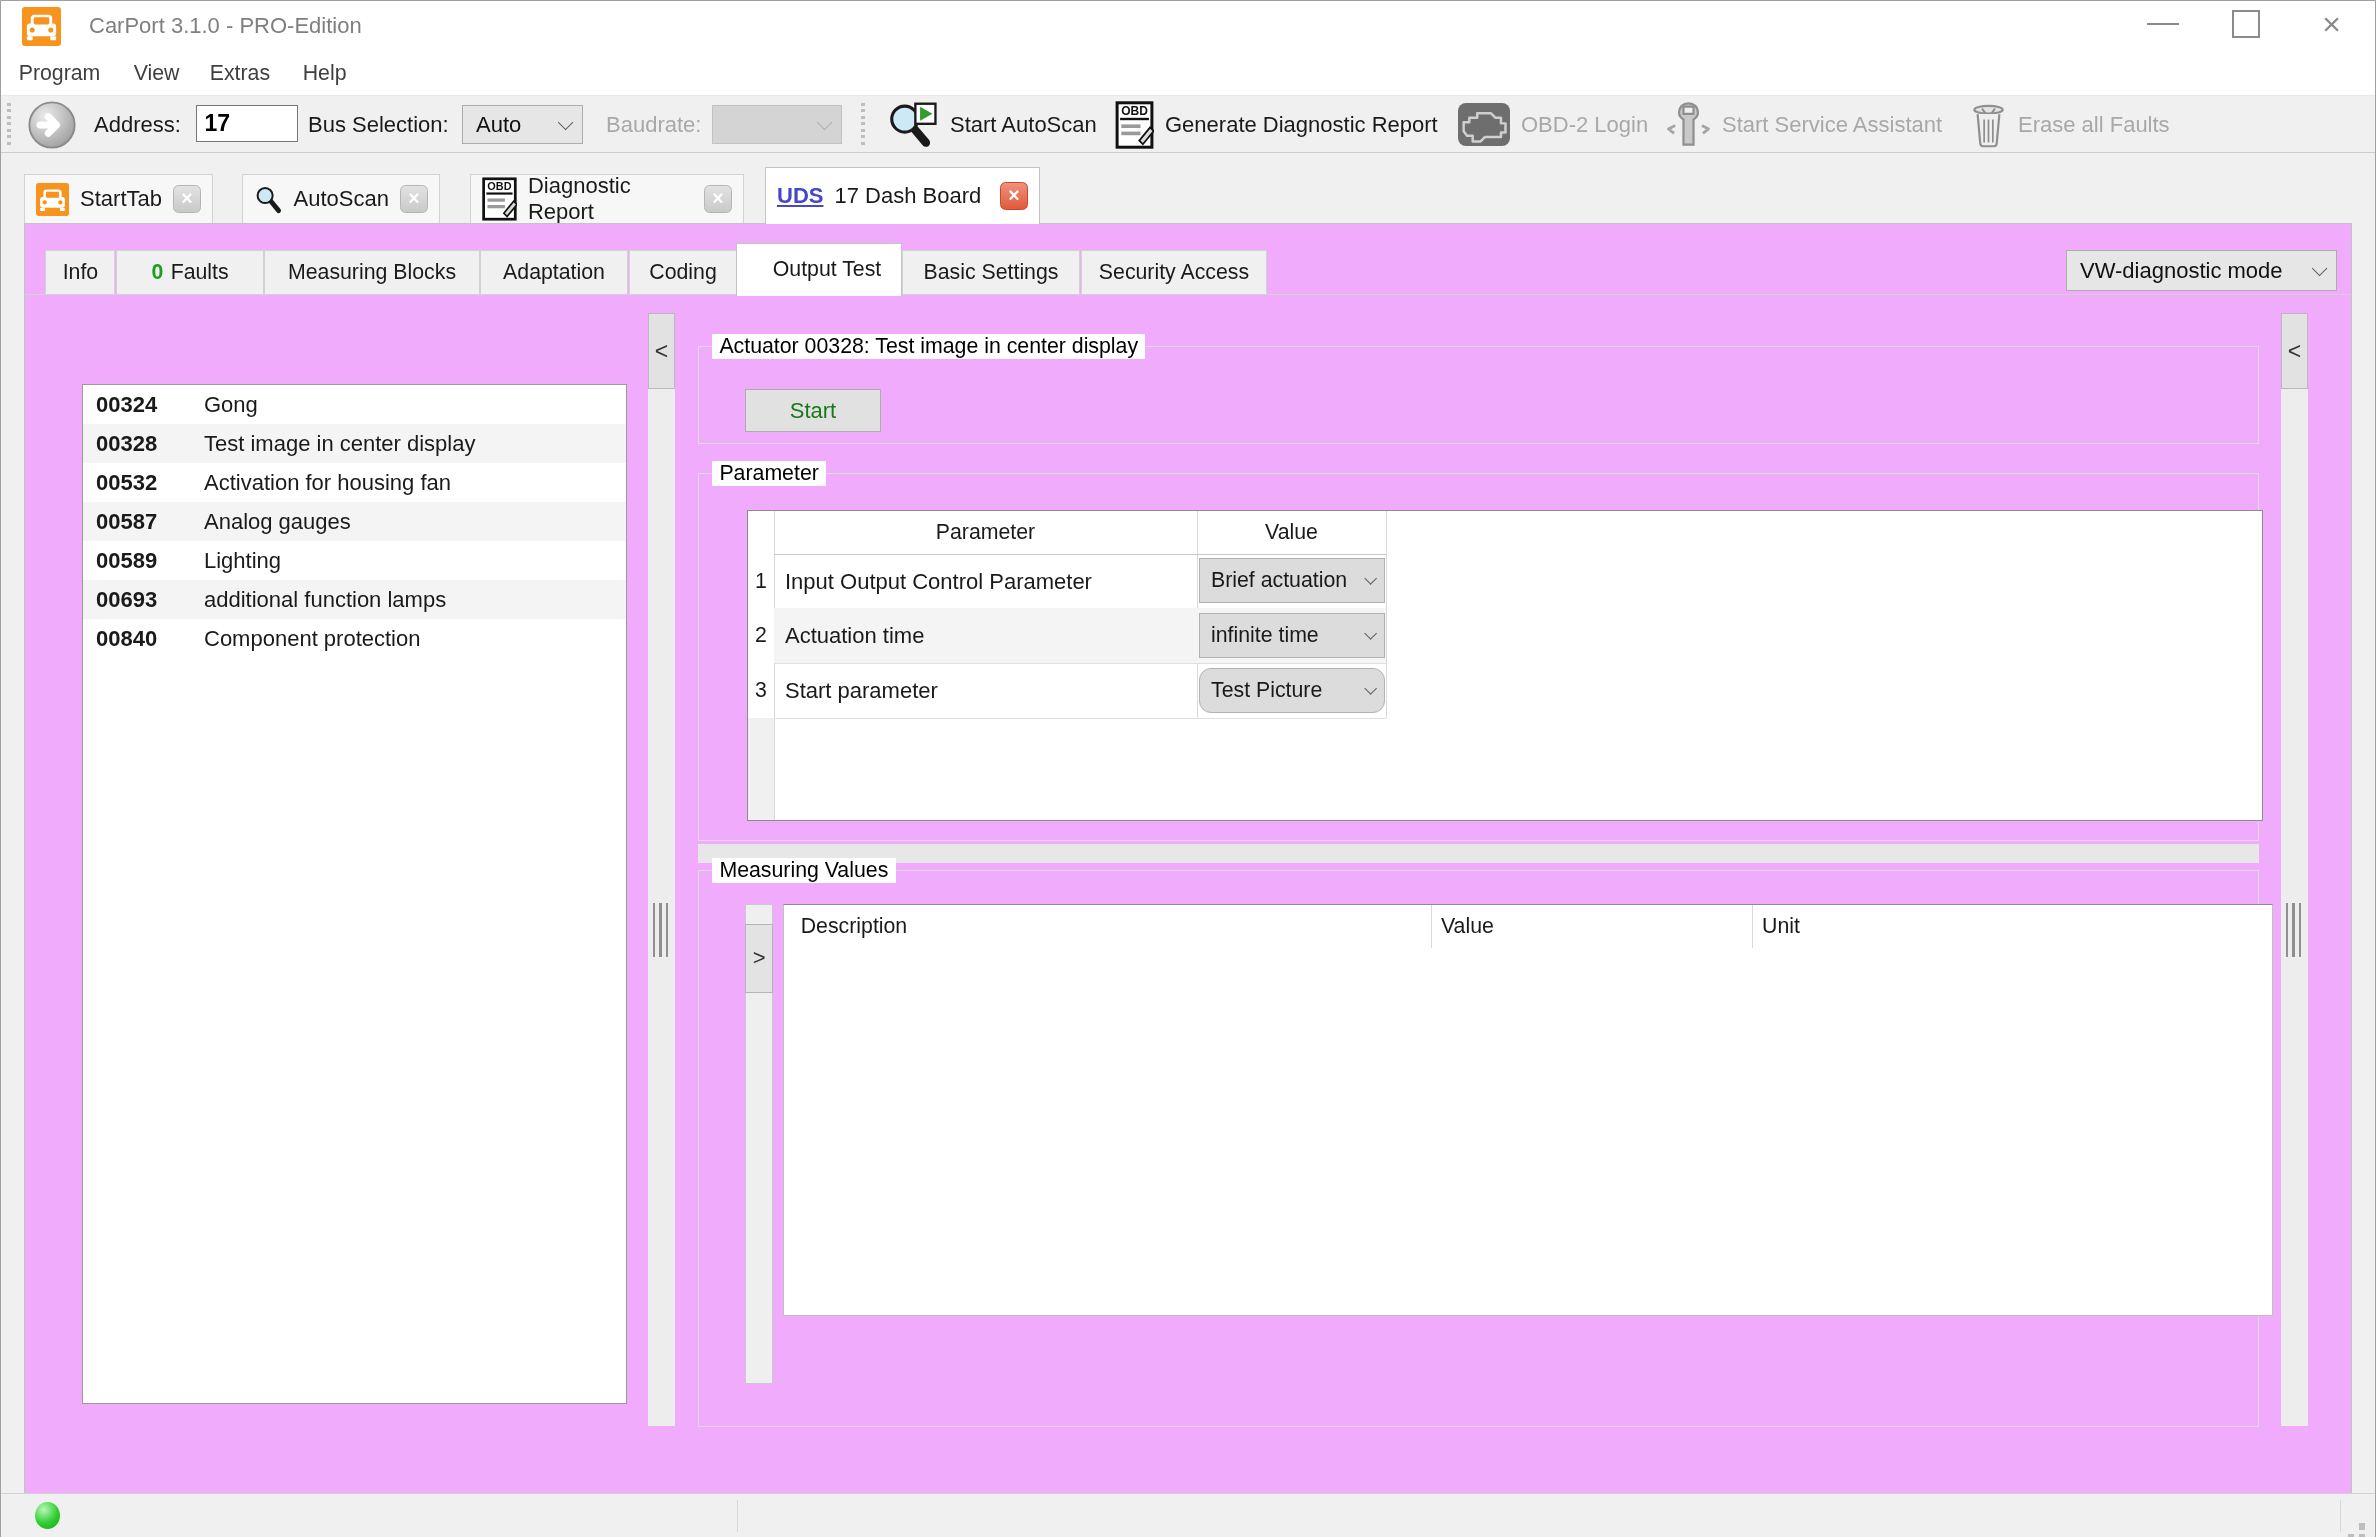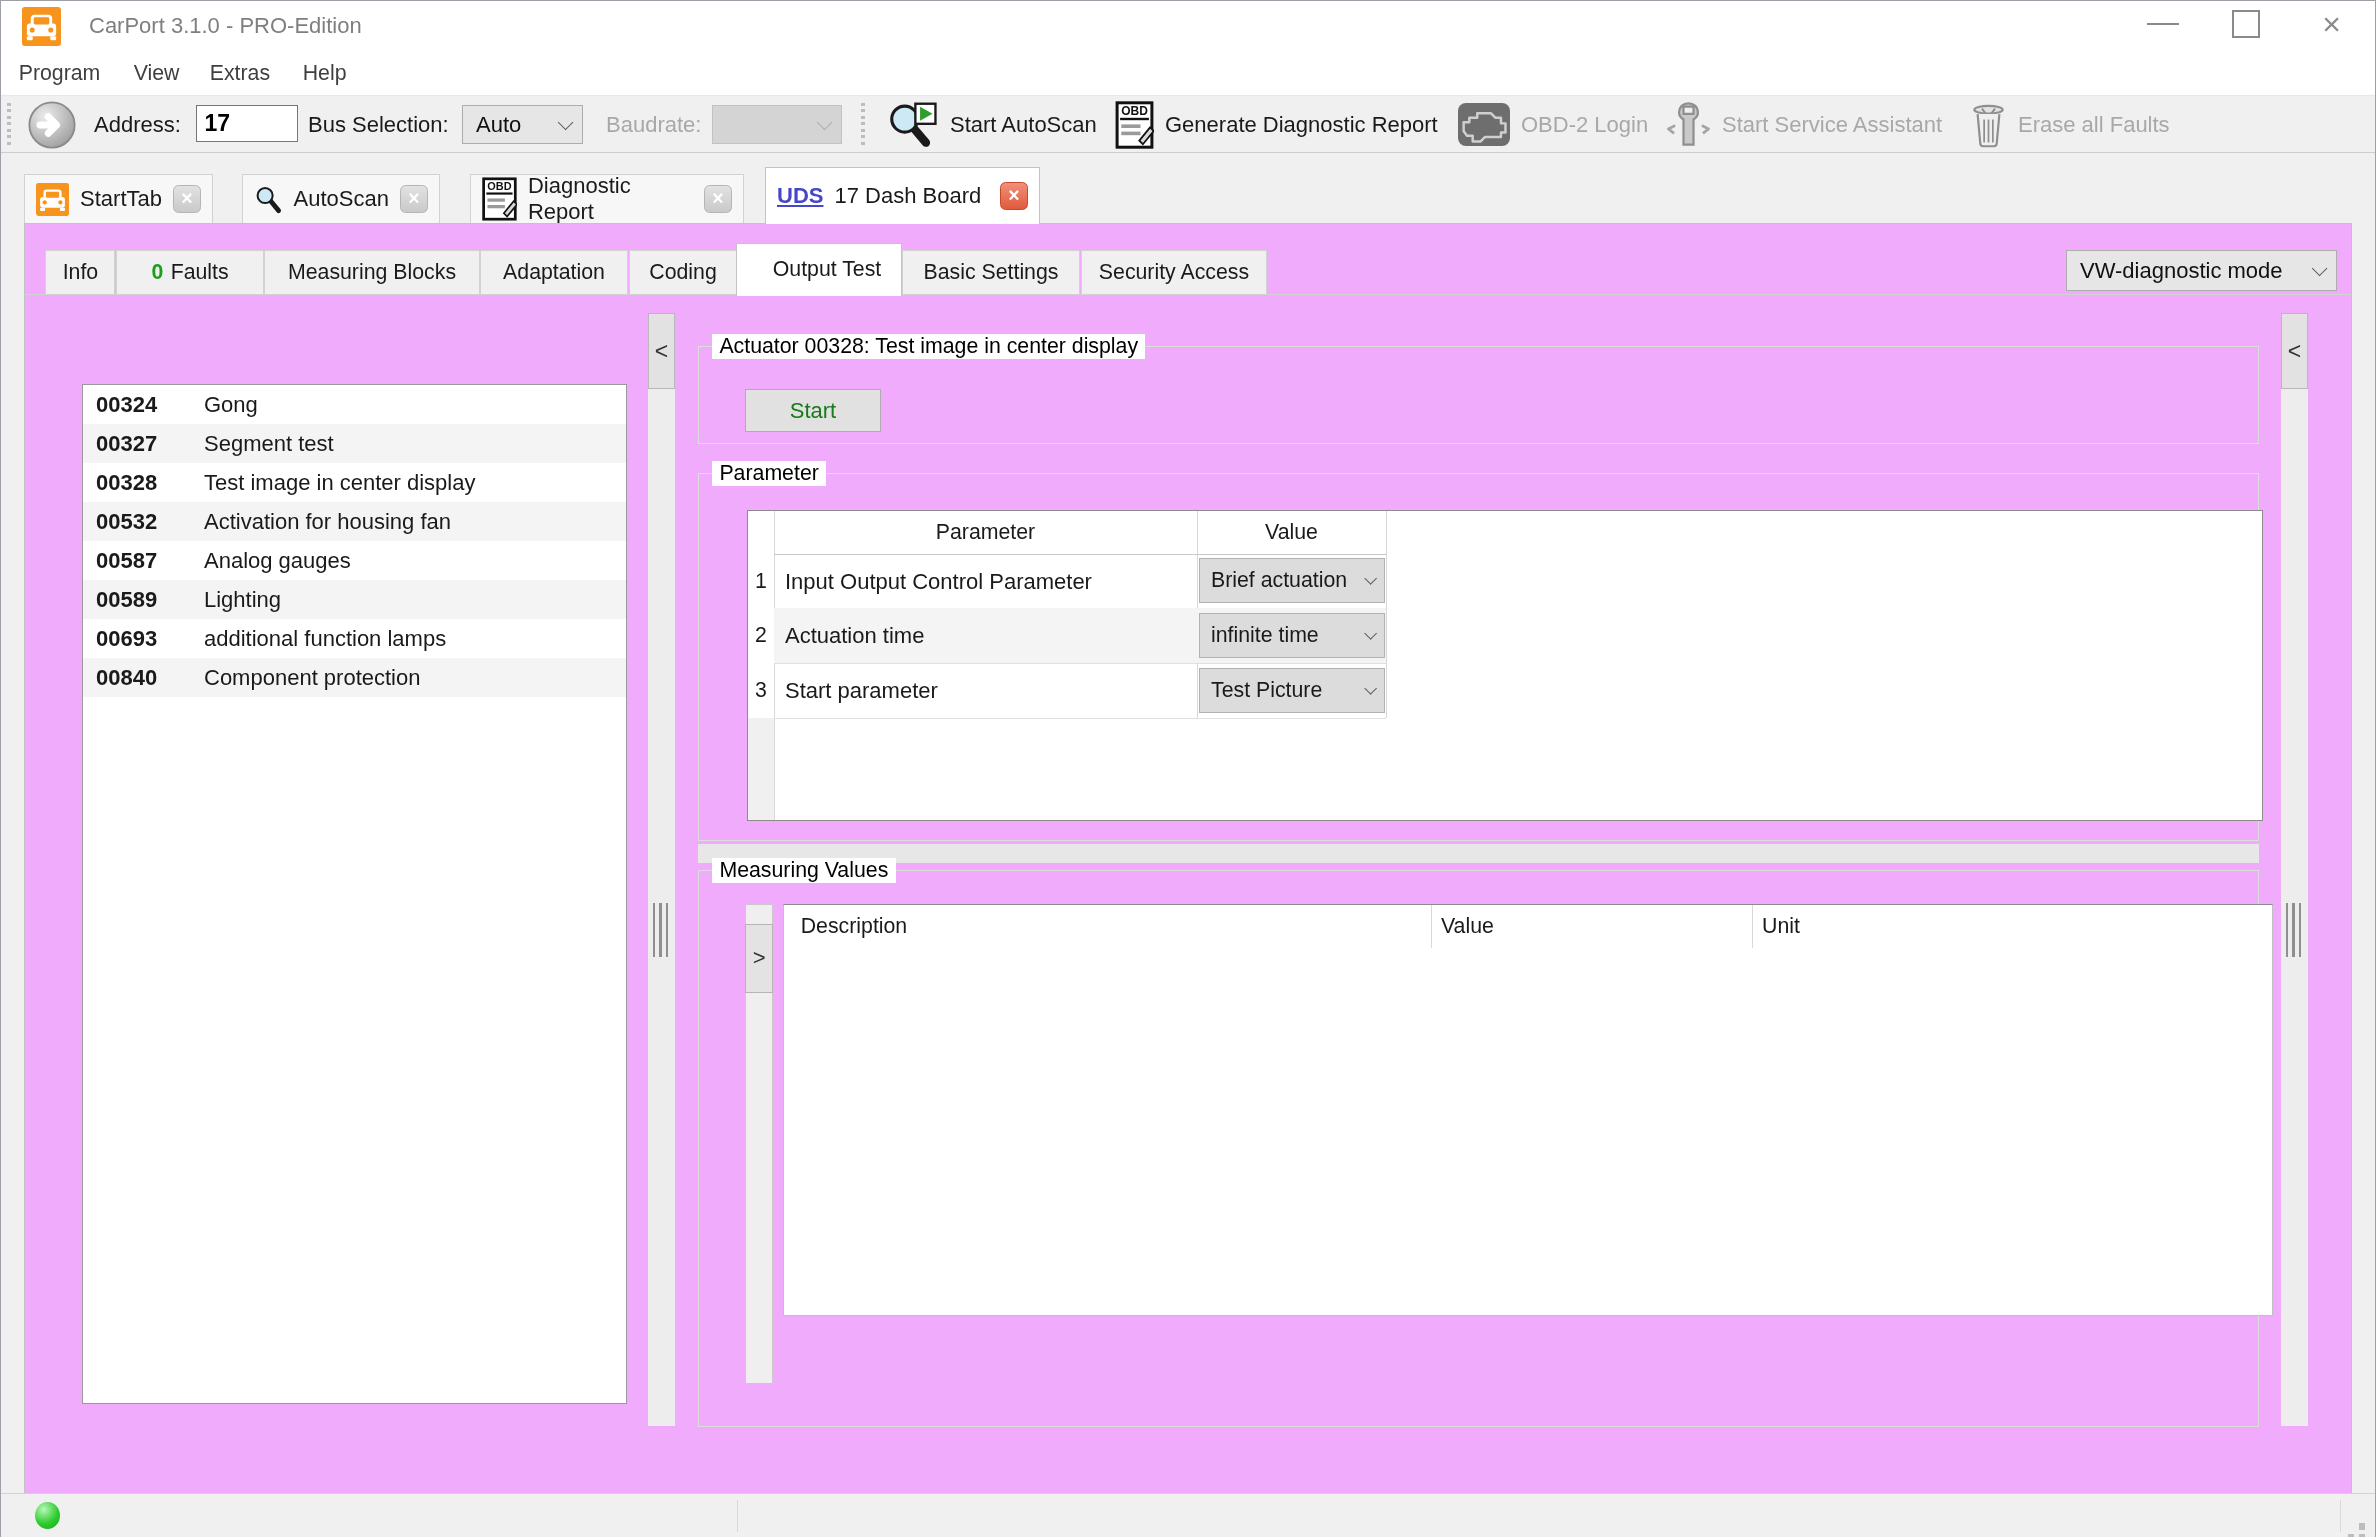--- a/index.html
+++ b/index.html
@@ -326,24 +326,20 @@
     <span class="chev"></span>
   </div>
 
 
   <div class="listbox">
     <div class="lrow">
         <span class="code">00324</span>
         <span class="lname">Gong</span>
       </div>
     <div class="lrow">
-        <span class="code">00327</span>
-        <span class="lname">Segment test</span>
-      </div>
-    <div class="lrow">
         <span class="code">00328</span>
         <span class="lname">Test image in center display</span>
       </div>
     <div class="lrow">
         <span class="code">00532</span>
         <span class="lname">Activation for housing fan</span>
       </div>
     <div class="lrow">
         <span class="code">00587</span>
         <span class="lname">Analog gauges</span>
@@ -404,21 +400,21 @@
         <div class="pt-rowbg" style="top:97px;background:#f4f4f4;"></div>
         <div class="pt-num" style="top:97px;">2</div>
         <div class="pt-name" style="top:97px;">Actuation time</div>
         <div class="val-combo" style="top:102px;">
           <span>infinite time</span>
           <span class="chev"></span>
         </div>
 
         <div class="pt-num" style="top:152px;">3</div>
         <div class="pt-name" style="top:152px;">Start parameter</div>
-        <div class="val-combo" style="top:157px;">
+        <div class="val-combo" style="top:157px;border-radius:12px;">
           <span>Test Picture</span>
           <span class="chev"></span>
         </div>
       </div>
     </div>
 
     <div class="hband"></div>
 
     <div class="groupbox" style="left:0;top:646px;width:1561px;height:557px;">
       <span class="gb-legend">Measuring Values</span>

